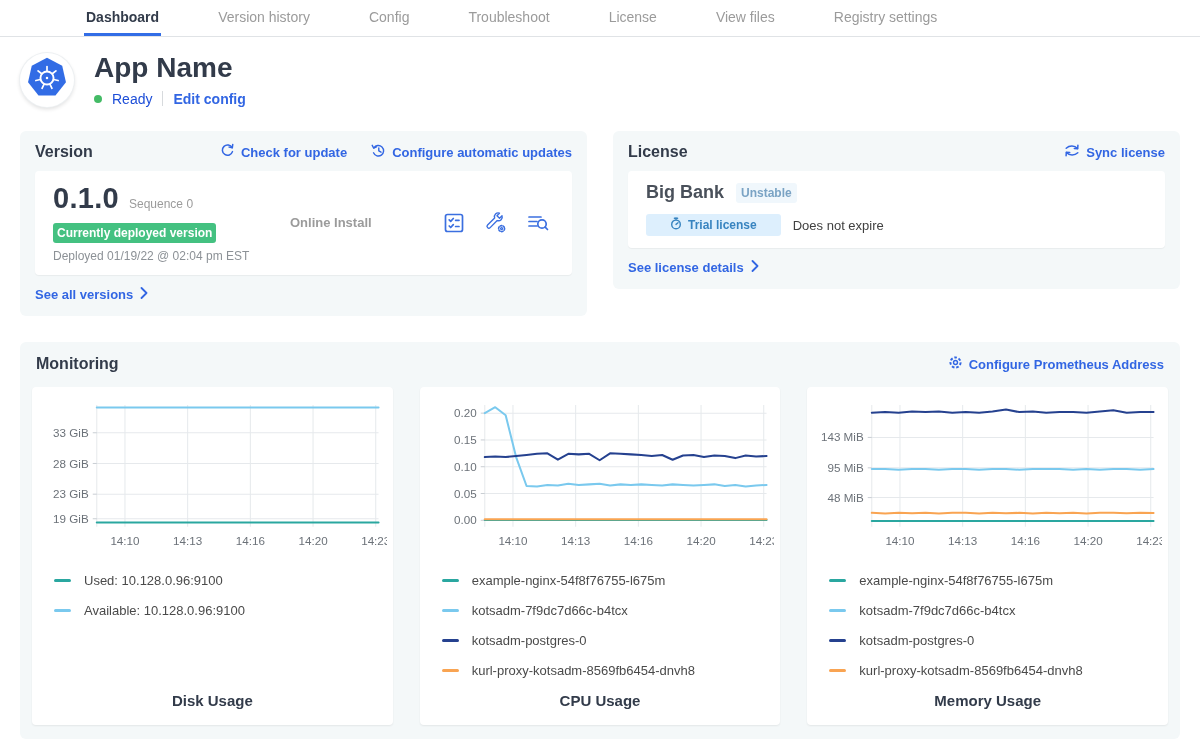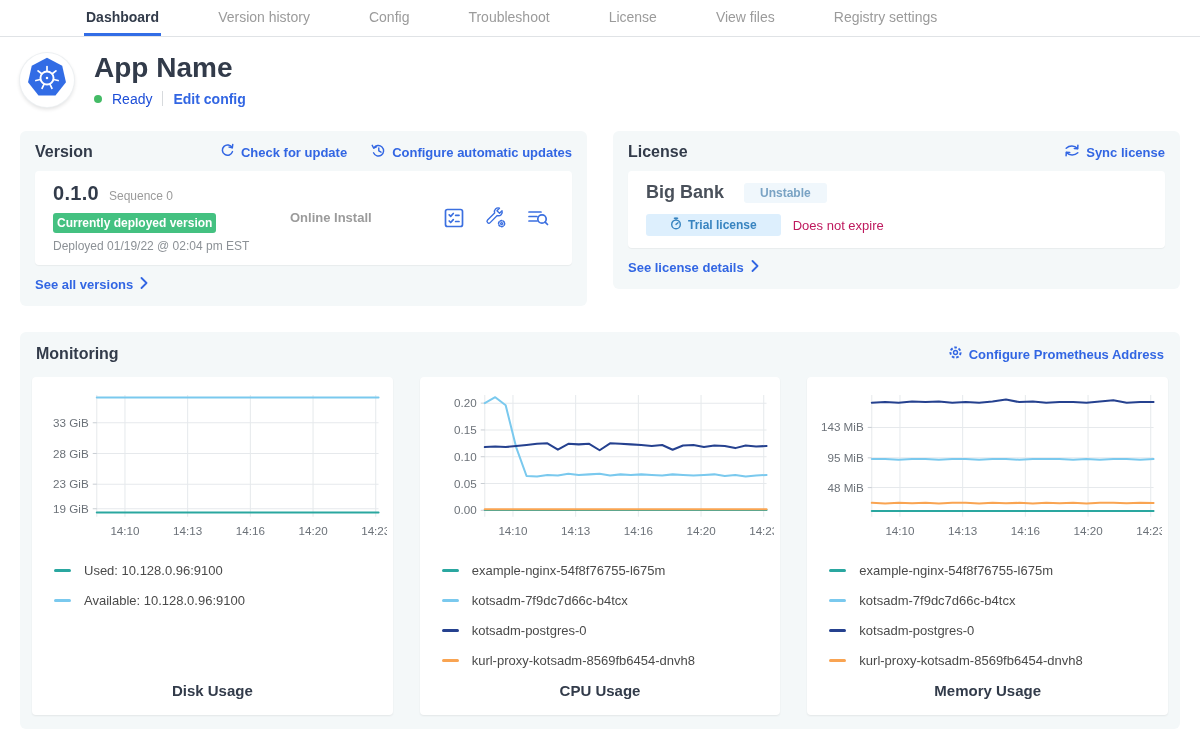--- a/index.html
+++ b/index.html
@@ -42,44 +42,44 @@
   .card-head { display:flex; justify-content:space-between; align-items:center; margin-bottom:10px; }
   .card-title { font-size:16px; font-weight:700; }
   .head-links { display:flex; gap:24px; align-items:center; }
   .icon-link { display:flex; align-items:center; gap:6px; font-size:13px; font-weight:600; color:#3266e3; cursor:pointer; white-space:nowrap; }
   .icon-link svg { flex:0 0 auto; }
   .inner-card { background:#fff; border-radius:4px; box-shadow:0 1px 1px rgba(0,0,0,.05); padding:11px 18px 12px; }
 
   .version-inner { display:flex; align-items:center; }
   .v-left { min-width:225px; }
   .v-number-row { display:flex; align-items:baseline; gap:10px; }
-  .v-number { font-size:20px; font-weight:700; letter-spacing:.3px; }
+  .v-number { font-size:29px; font-weight:700; letter-spacing:.3px; }
   .v-seq { font-size:12px; color:#9b9b9b; }
   .deployed-badge {
     display:inline-block; margin:8px 0 6px; background:#44c181; color:#fff;
     font-size:12px; font-weight:700; padding:3px 4px; border-radius:3px;
   }
   .v-deployed { font-size:12px; color:#8c9196; }
   .v-center { flex:1; font-size:13px; font-weight:600; color:#9b9b9b; padding-left:12px; }
   .v-icons { display:flex; gap:18px; align-items:center; padding-right:4px; }
   .v-icons span { cursor:pointer; display:flex; }
   .see-link {
     margin-top:12px; display:inline-flex; align-items:center; gap:7px;
     font-size:13px; font-weight:700; color:#3266e3; cursor:pointer;
   }
 
   .license-name-row { display:flex; align-items:center; gap:12px; }
   .license-name { font-size:18px; font-weight:700; color:#49505a; }
-  .channel-badge { background:#f0f7fc; color:#7aa3c4; font-size:12px; font-weight:600; padding:3px 16px; border-radius:3px;margin-left:8px; }
+  .channel-badge { background:#f0f7fc; color:#7aa3c4; font-size:12px; font-weight:600; padding:3px 5px; border-radius:3px; }
   .license-row2 { display:flex; align-items:center; gap:12px; margin-top:11px; }
   .trial-badge {
     display:flex; align-items:center; gap:6px; background:#ddeffd; color:#3884c0;
     font-size:12px; font-weight:700; padding:3px 24px; border-radius:3px;
   }
-  .expiry { font-size:13px; color:#be185d; }
+  .expiry { font-size:13px; color:#404040; }
 
   
   .monitoring { margin:26px 20px 0; background:#f4f8f9; border-radius:6px; padding:13px 12px 14px; }
   .mon-head { display:flex; justify-content:space-between; align-items:flex-start; padding:0 4px;gap:16px; }
   .mon-title { font-size:16px; font-weight:700; }
   .charts-row { display:flex; gap:27px; margin-top:14px; }
   .chart-panel {
     flex:1; background:#fff; border-radius:4px; box-shadow:0 1px 2px rgba(0,0,0,.07);
     display:flex; flex-direction:column; padding:10px 6px 10px; min-height:338px;
   }

